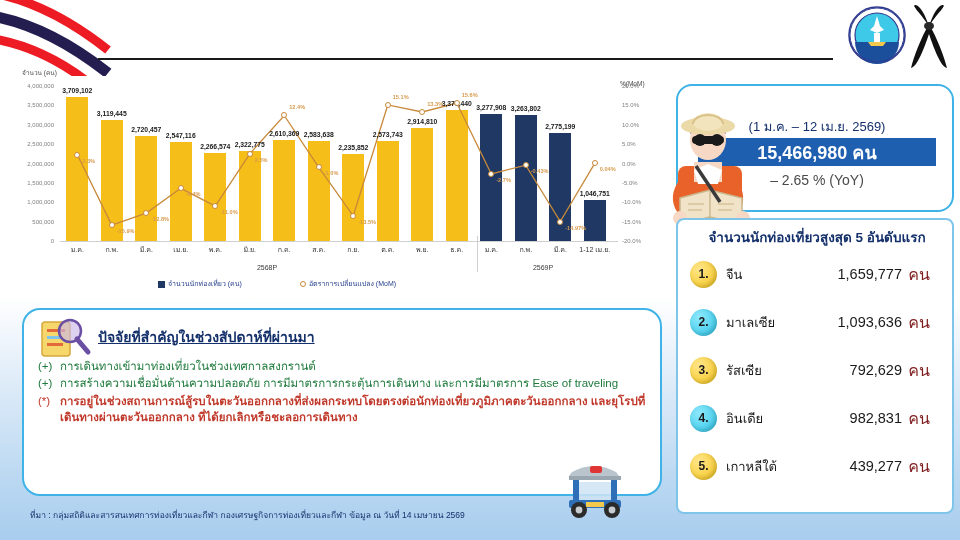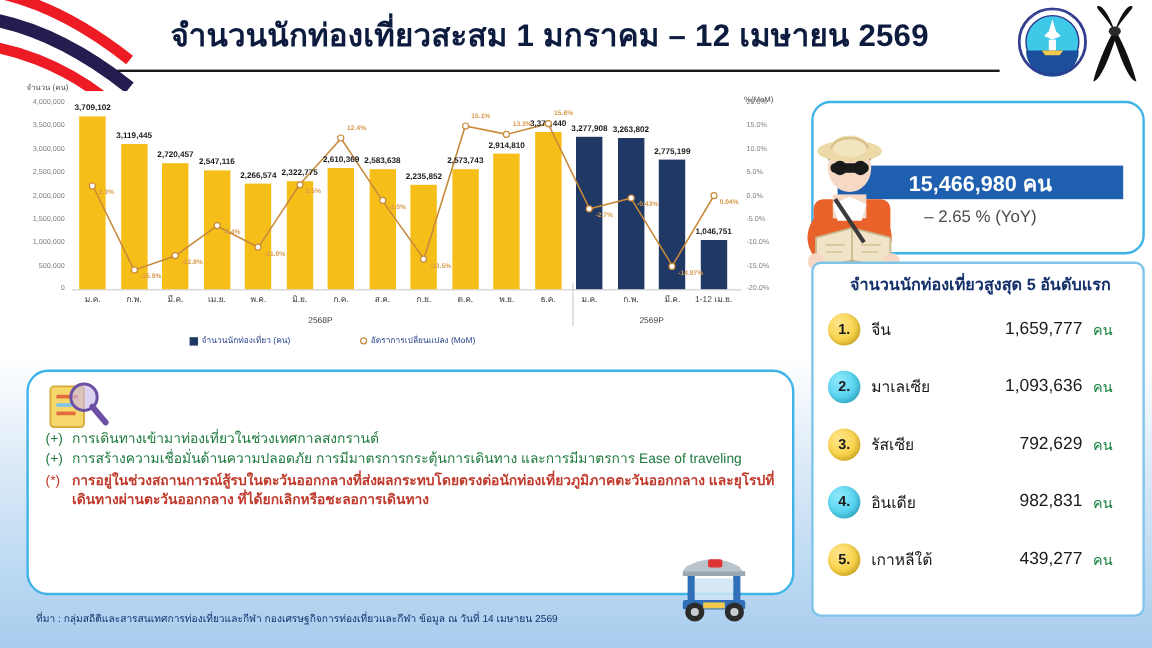--- a/index.html
+++ b/index.html
@@ -76,21 +76,21 @@
   .rank-badge {
     width:27px; height:27px; border-radius:50%; flex:0 0 27px;
     display:flex; align-items:center; justify-content:center;
     font-size:12px; font-weight:bold; color:#1a1a1a;
     box-shadow:inset -2px -2px 4px rgba(0,0,0,.18);
   }
   .rank-y { background:radial-gradient(circle at 34% 30%, #ffe58a, #f5c518); }
   .rank-c { background:radial-gradient(circle at 34% 30%, #8ee8fb, #2bc4e8); }
   .country-name { width:74px; margin-left:9px; font-size:13px; color:#1a1a1a; }
   .country-value { width:102px; text-align:right; font-size:14.5px; color:#1a1a1a; }
-  .country-unit { width:34px; text-align:center; font-size:12px; color:#15803d; }
+  .country-unit { width:34px; text-align:center; font-size:16px; color:#7f1d1d; }
 
   
   #factors-card {
     position:absolute; left:22px; top:308px; width:640px; height:188px;
     background:#fff; border:2px solid #3fb3e8; border-radius:18px;
   }
   #factors-icon { position:absolute; left:14px; top:6px; width:54px; height:44px; }
   #factors-title {
     position:absolute; left:74px; top:16px; font-size:14px; font-weight:bold;
     color:#14306b; text-decoration:underline;
@@ -116,21 +116,20 @@
   <div id="flag-ribbon">
     <svg width="150" height="90" viewBox="0 0 150 90">
       <path d="M-30,4 C20,4 70,26 118,64" stroke="#ED1C24" stroke-width="9" fill="none"></path>
       <path d="M-30,17 C20,17 70,39 118,77" stroke="#ffffff" stroke-width="7" fill="none"></path>
       <path d="M-30,27 C20,27 70,49 118,87" stroke="#241D4F" stroke-width="11" fill="none"></path>
       <path d="M-30,40 C20,40 70,62 112,97" stroke="#ffffff" stroke-width="7" fill="none"></path>
       <path d="M-30,50 C20,50 66,70 104,101" stroke="#ED1C24" stroke-width="9" fill="none"></path>
     </svg>
   </div>
 
-  <div id="header-title">จำนวนนักท่องเที่ยวสะสม 1 มกราคม – 12 เมษายน 2569</div>
   <div id="title-rule"></div>
 
   <div id="ministry-emblem">
     <svg width="58" height="58" viewBox="0 0 58 58">
       <circle cx="29" cy="29" r="28" fill="#ffffff" stroke="#2f3a8f" stroke-width="1.6"></circle>
       <circle cx="29" cy="29" r="22" fill="#3fc9e8" stroke="#2f3a8f" stroke-width="1.2"></circle>
       <path d="M7,36 a22,22 0 0,0 44,0 z" fill="#1b4f9c"></path>
       <path d="M29,10 L32,20 L36,24 L29,27 L22,24 L26,20 Z" fill="#ffffff"></path>
       <rect x="26" y="27" width="6" height="9" fill="#ffffff"></rect>
       <path d="M20,36 h18 l-3,4 h-12 z" fill="#f2c94c"></path>
@@ -306,20 +305,21 @@
     <span class="legend-item">
       <span class="legend-swatch"></span><span>จำนวนนักท่องเที่ยว (คน)</span>
     </span>
     <span class="legend-item">
       <span class="legend-marker"></span><span>อัตราการเปลี่ยนแปลง (MoM)</span>
     </span>
   </div>
 </div>
 
 <div id="summary-card">
+  <div id="summary-period">(1 ม.ค. – 12 เม.ย. 2569)</div>
   <div id="summary-bar">
     <span id="summary-total">15,466,980 คน</span>
   </div>
   <div id="summary-yoy">– 2.65 % (YoY)</div>
 </div>
 
 <div id="tourist-illustration">
   <svg width="92" height="128" viewBox="0 0 92 128">
     <rect x="14" y="62" width="64" height="58" rx="8" fill="#E8622A"></rect>
     <rect x="30" y="58" width="28" height="20" fill="#f6d8c4"></rect>
@@ -384,20 +384,21 @@
   <div id="factors-icon">
     <svg width="54" height="44" viewBox="0 0 54 44">
       <rect x="4" y="6" width="28" height="34" rx="3" fill="#F6D76B" stroke="#D8A93B" stroke-width="1.5"></rect>
       <rect x="9" y="13" width="18" height="3" fill="#E26A3B"></rect>
       <rect x="9" y="20" width="14" height="3" fill="#7FC5EA"></rect>
       <rect x="9" y="27" width="16" height="3" fill="#E26A3B"></rect>
       <circle cx="32" cy="15" r="11" fill="#CBB8E8" fill-opacity="0.65" stroke="#6B4FA3" stroke-width="2.5"></circle>
       <line x1="39" y1="23" x2="50" y2="36" stroke="#6B4FA3" stroke-width="5" stroke-linecap="round"></line>
     </svg>
   </div>
+  <div id="factors-title">ปัจจัยที่สำคัญในช่วงสัปดาห์ที่ผ่านมา</div>
   <div id="factors-list">
       <div class="factor-row">
         <div class="factor-mark">(+)</div>
         <div class="factor-text">การเดินทางเข้ามาท่องเที่ยวในช่วงเทศกาลสงกรานต์</div>
       </div>
       <div class="factor-row">
         <div class="factor-mark">(+)</div>
         <div class="factor-text">การสร้างความเชื่อมั่นด้านความปลอดภัย การมีมาตรการกระตุ้นการเดินทาง และการมีมาตรการ Ease of traveling</div>
       </div>
       <div class="factor-row">

